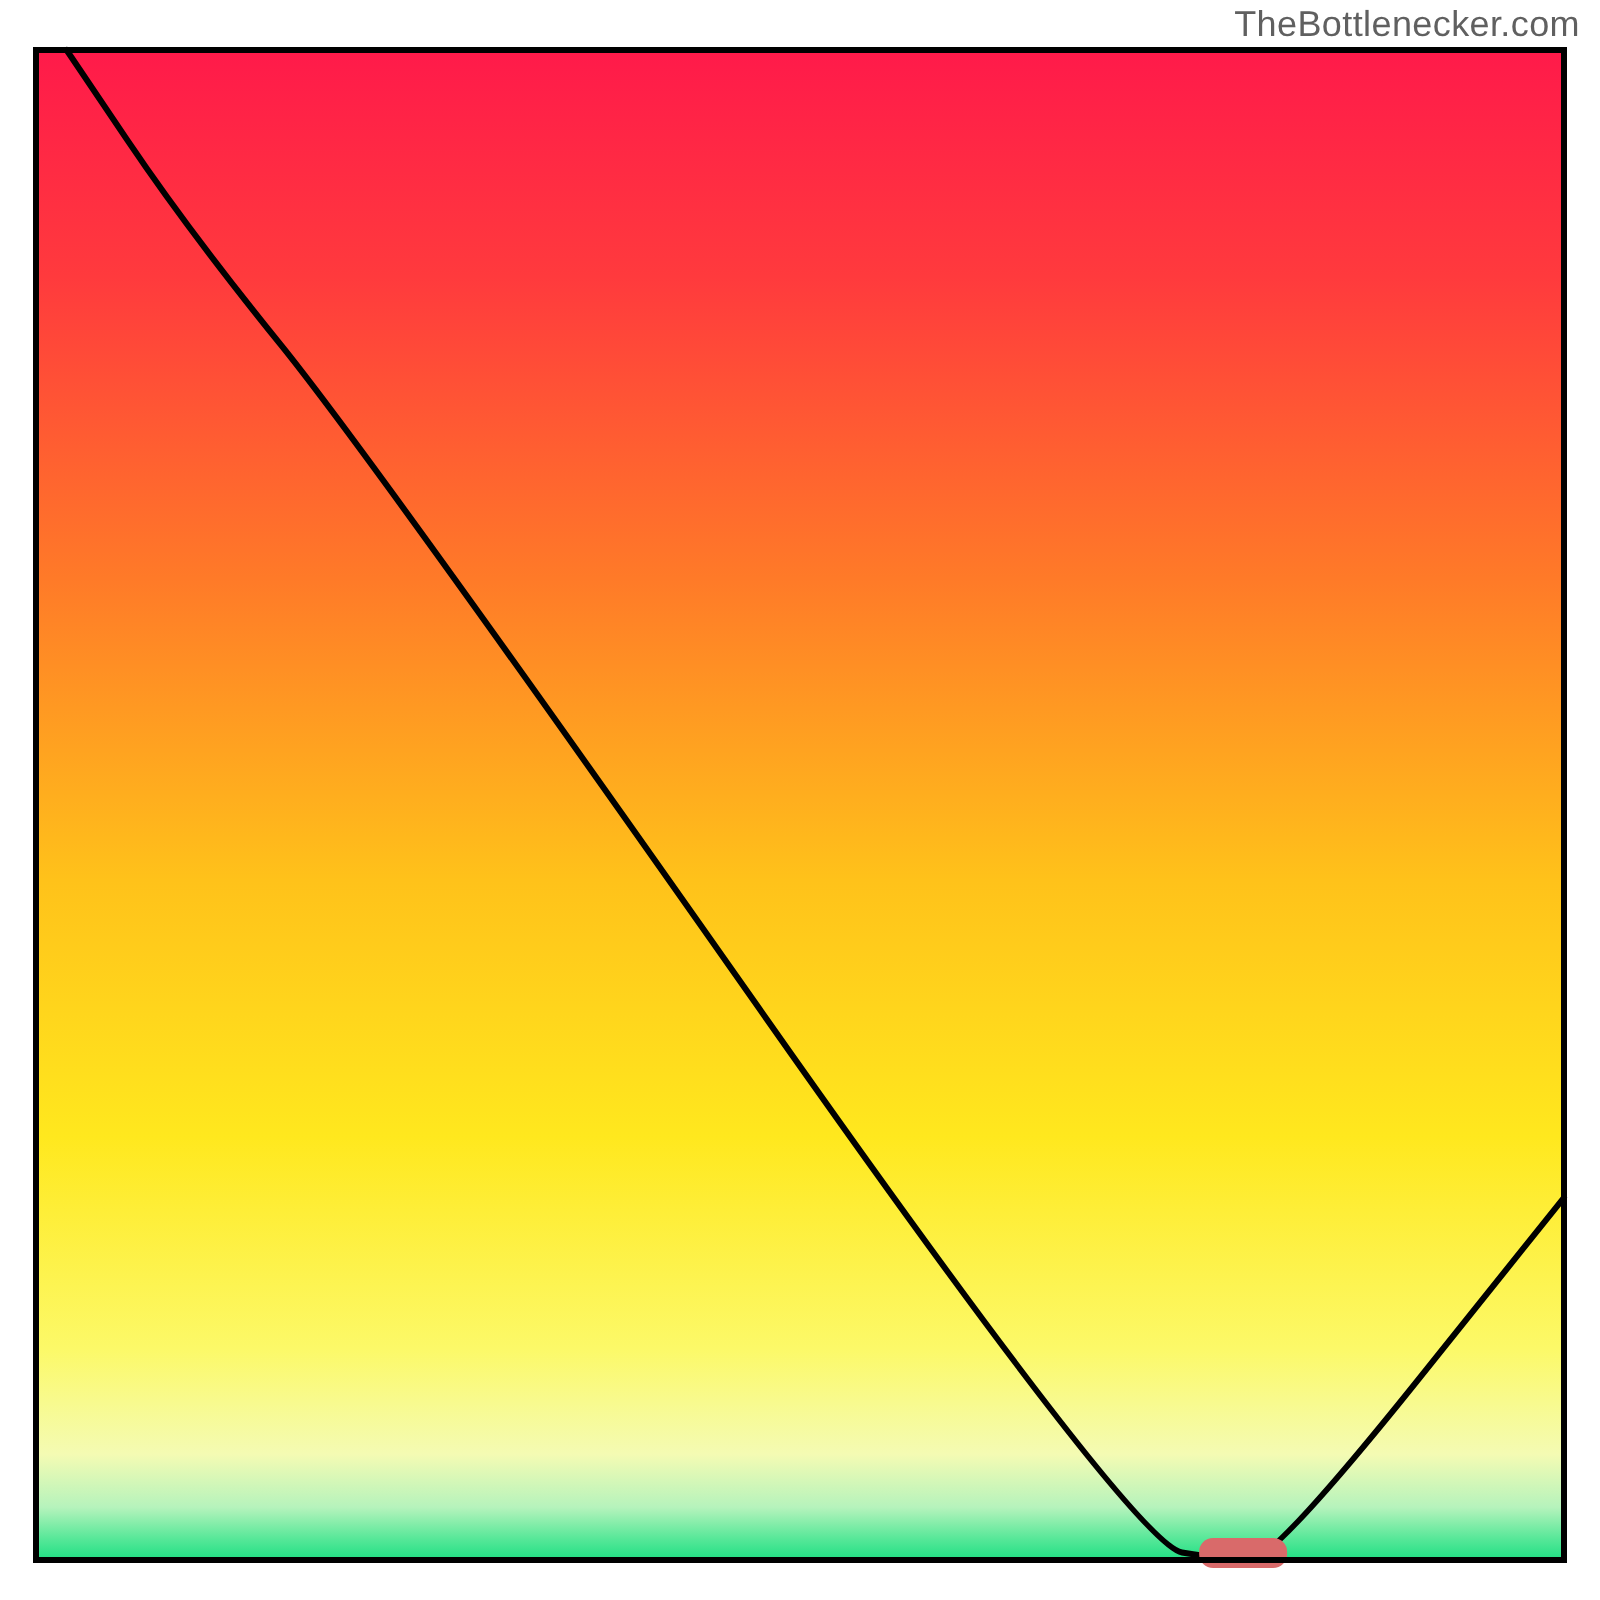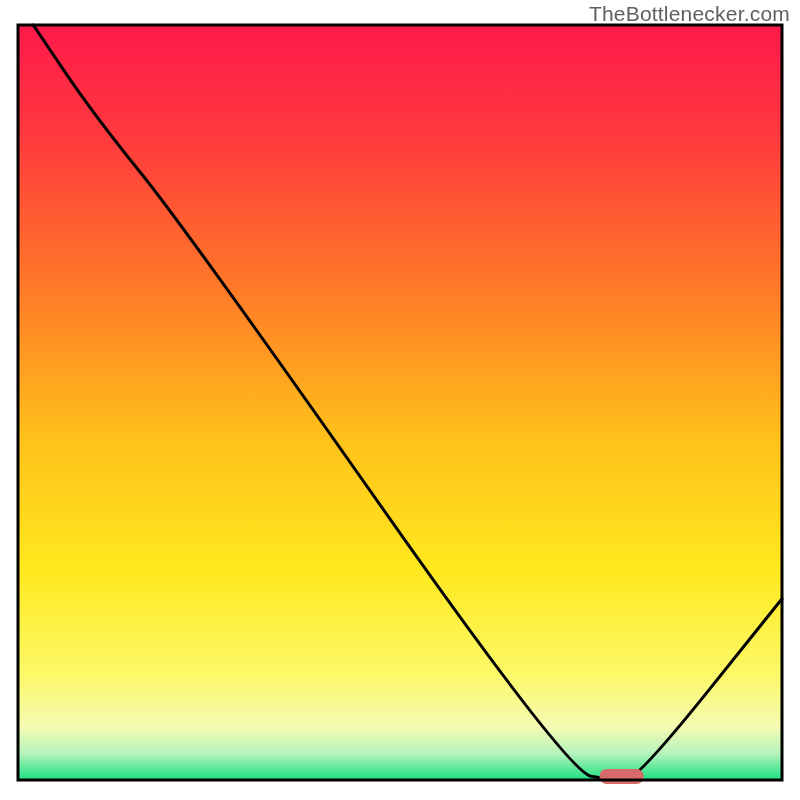--- a/index.html
+++ b/index.html
@@ -13,21 +13,21 @@
   .chart-container {
     position: relative;
     width: 800px;
     height: 800px;
   }
   .watermark {
     position: absolute;
     top: 2px;
     right: 10px;
     color: #606060;
-    font-size: 21px;
+    font-size: 18px;
     font-weight: 500;
     letter-spacing: 0.2px;
   }
   svg {
     display: block;
   }
 </style>
 </head>
 <body>
 

